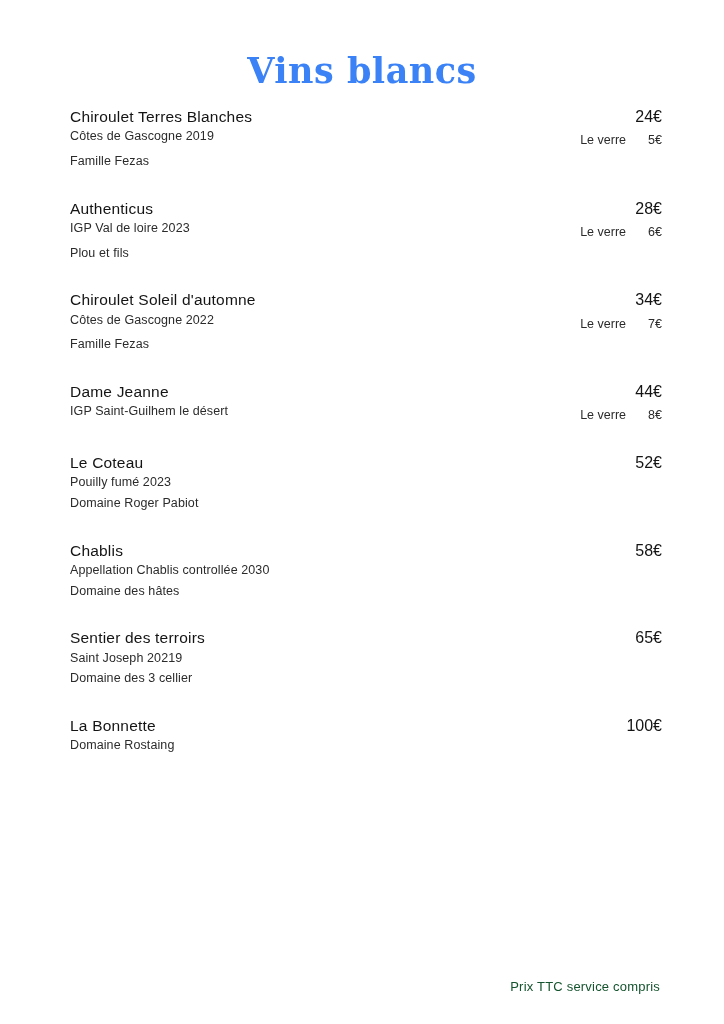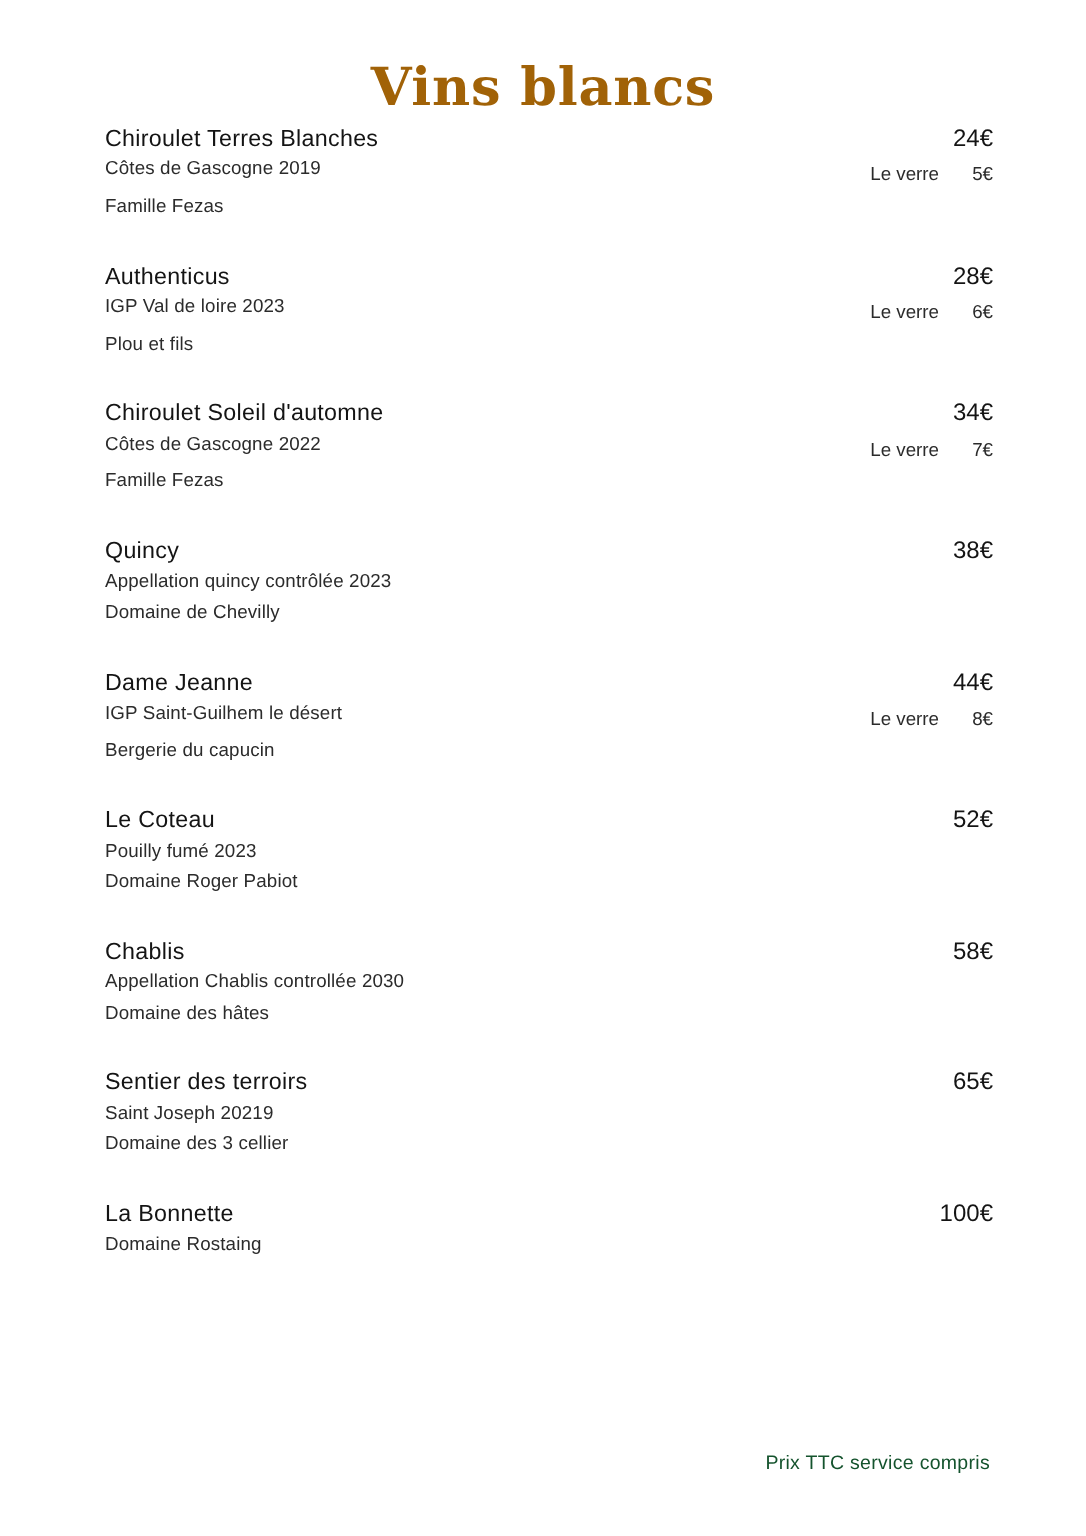--- a/index.html
+++ b/index.html
@@ -20,22 +20,22 @@
     width: 724px;
     height: 1024px;
     box-sizing: border-box;
   }
   .menu-title {
     font-family: "DejaVu Serif", "Liberation Serif", serif;
     font-weight: 700;
     font-size: 35px;
     letter-spacing: 0.5px;
     text-align: center;
-    color: #a16207;
-    margin: 4px;
+    color: #3b82f6;
+    margin: 16px;
     padding-top: 34px;
     padding-bottom: 0;
   }
   .items {
     padding-left: 70px;
     padding-right: 62px;
   }
   .item {
     position: relative;
     margin-bottom: 27px;
@@ -177,132 +177,109 @@
         <div class="item-right">
           <div class="glass-row">
             <span class="glass-label">Le verre</span>
             <span class="glass-price">7€</span>
           </div>
         </div>
       </div>
       <div class="item-sub">Famille Fezas</div>
     </div>
 
-    <div class="item">
-      <div class="item-row">
-        <div class="item-left">
-          <div class="item-name">Quincy</div>
-        </div>
-        <div class="item-right">
-          <div class="item-price">38€</div>
-        </div>
-      </div>
-      <div class="item-row">
-        <div class="item-left">
-          <div class="item-sub">Appellation quincy contrôlée 2023</div>
+
+    <div class="item">
+      <div class="item-row">
+        <div class="item-left">
+          <div class="item-name">Dame Jeanne</div>
+        </div>
+        <div class="item-right">
+          <div class="item-price">44€</div>
+        </div>
+      </div>
+      <div class="item-row">
+        <div class="item-left">
+          <div class="item-sub">IGP Saint-Guilhem le désert</div>
+        </div>
+        <div class="item-right">
+          <div class="glass-row">
+            <span class="glass-label">Le verre</span>
+            <span class="glass-price">8€</span>
+          </div>
+        </div>
+      </div>
+    </div>
+
+    <div class="item">
+      <div class="item-row">
+        <div class="item-left">
+          <div class="item-name">Le Coteau</div>
+        </div>
+        <div class="item-right">
+          <div class="item-price">52€</div>
+        </div>
+      </div>
+      <div class="item-row">
+        <div class="item-left">
+          <div class="item-sub">Pouilly fumé 2023</div>
         </div>
         <div class="item-right">
           <div class="glass-row">
             <span class="glass-label"></span>
             <span class="glass-price"></span>
           </div>
         </div>
       </div>
-      <div class="item-sub">Domaine de Chevilly</div>
-    </div>
-
-    <div class="item">
-      <div class="item-row">
-        <div class="item-left">
-          <div class="item-name">Dame Jeanne</div>
-        </div>
-        <div class="item-right">
-          <div class="item-price">44€</div>
-        </div>
-      </div>
-      <div class="item-row">
-        <div class="item-left">
-          <div class="item-sub">IGP Saint-Guilhem le désert</div>
-        </div>
-        <div class="item-right">
-          <div class="glass-row">
-            <span class="glass-label">Le verre</span>
-            <span class="glass-price">8€</span>
-          </div>
-        </div>
-      </div>
-      <div class="item-sub">Bergerie du capucin</div>
-    </div>
-
-    <div class="item">
-      <div class="item-row">
-        <div class="item-left">
-          <div class="item-name">Le Coteau</div>
-        </div>
-        <div class="item-right">
-          <div class="item-price">52€</div>
-        </div>
-      </div>
-      <div class="item-row">
-        <div class="item-left">
-          <div class="item-sub">Pouilly fumé 2023</div>
+      <div class="item-sub">Domaine Roger Pabiot</div>
+    </div>
+
+    <div class="item">
+      <div class="item-row">
+        <div class="item-left">
+          <div class="item-name">Chablis</div>
+        </div>
+        <div class="item-right">
+          <div class="item-price">58€</div>
+        </div>
+      </div>
+      <div class="item-row">
+        <div class="item-left">
+          <div class="item-sub">Appellation Chablis controllée 2030</div>
         </div>
         <div class="item-right">
           <div class="glass-row">
             <span class="glass-label"></span>
             <span class="glass-price"></span>
           </div>
         </div>
       </div>
-      <div class="item-sub">Domaine Roger Pabiot</div>
-    </div>
-
-    <div class="item">
-      <div class="item-row">
-        <div class="item-left">
-          <div class="item-name">Chablis</div>
-        </div>
-        <div class="item-right">
-          <div class="item-price">58€</div>
-        </div>
-      </div>
-      <div class="item-row">
-        <div class="item-left">
-          <div class="item-sub">Appellation Chablis controllée 2030</div>
+      <div class="item-sub">Domaine des hâtes</div>
+    </div>
+
+    <div class="item">
+      <div class="item-row">
+        <div class="item-left">
+          <div class="item-name">Sentier des terroirs</div>
+        </div>
+        <div class="item-right">
+          <div class="item-price">65€</div>
+        </div>
+      </div>
+      <div class="item-row">
+        <div class="item-left">
+          <div class="item-sub">Saint Joseph 20219</div>
         </div>
         <div class="item-right">
           <div class="glass-row">
             <span class="glass-label"></span>
             <span class="glass-price"></span>
           </div>
         </div>
       </div>
-      <div class="item-sub">Domaine des hâtes</div>
-    </div>
-
-    <div class="item">
-      <div class="item-row">
-        <div class="item-left">
-          <div class="item-name">Sentier des terroirs</div>
-        </div>
-        <div class="item-right">
-          <div class="item-price">65€</div>
-        </div>
-      </div>
-      <div class="item-row">
-        <div class="item-left">
-          <div class="item-sub">Saint Joseph 20219</div>
-        </div>
-        <div class="item-right">
-          <div class="glass-row">
-            <span class="glass-label"></span>
-            <span class="glass-price"></span>
-          </div>
-        </div>
-      </div>
       <div class="item-sub">Domaine des 3 cellier</div>
     </div>
 
     <div class="item">
       <div class="item-row">
         <div class="item-left">
           <div class="item-name">La Bonnette</div>
         </div>
         <div class="item-right">
           <div class="item-price">100€</div>

